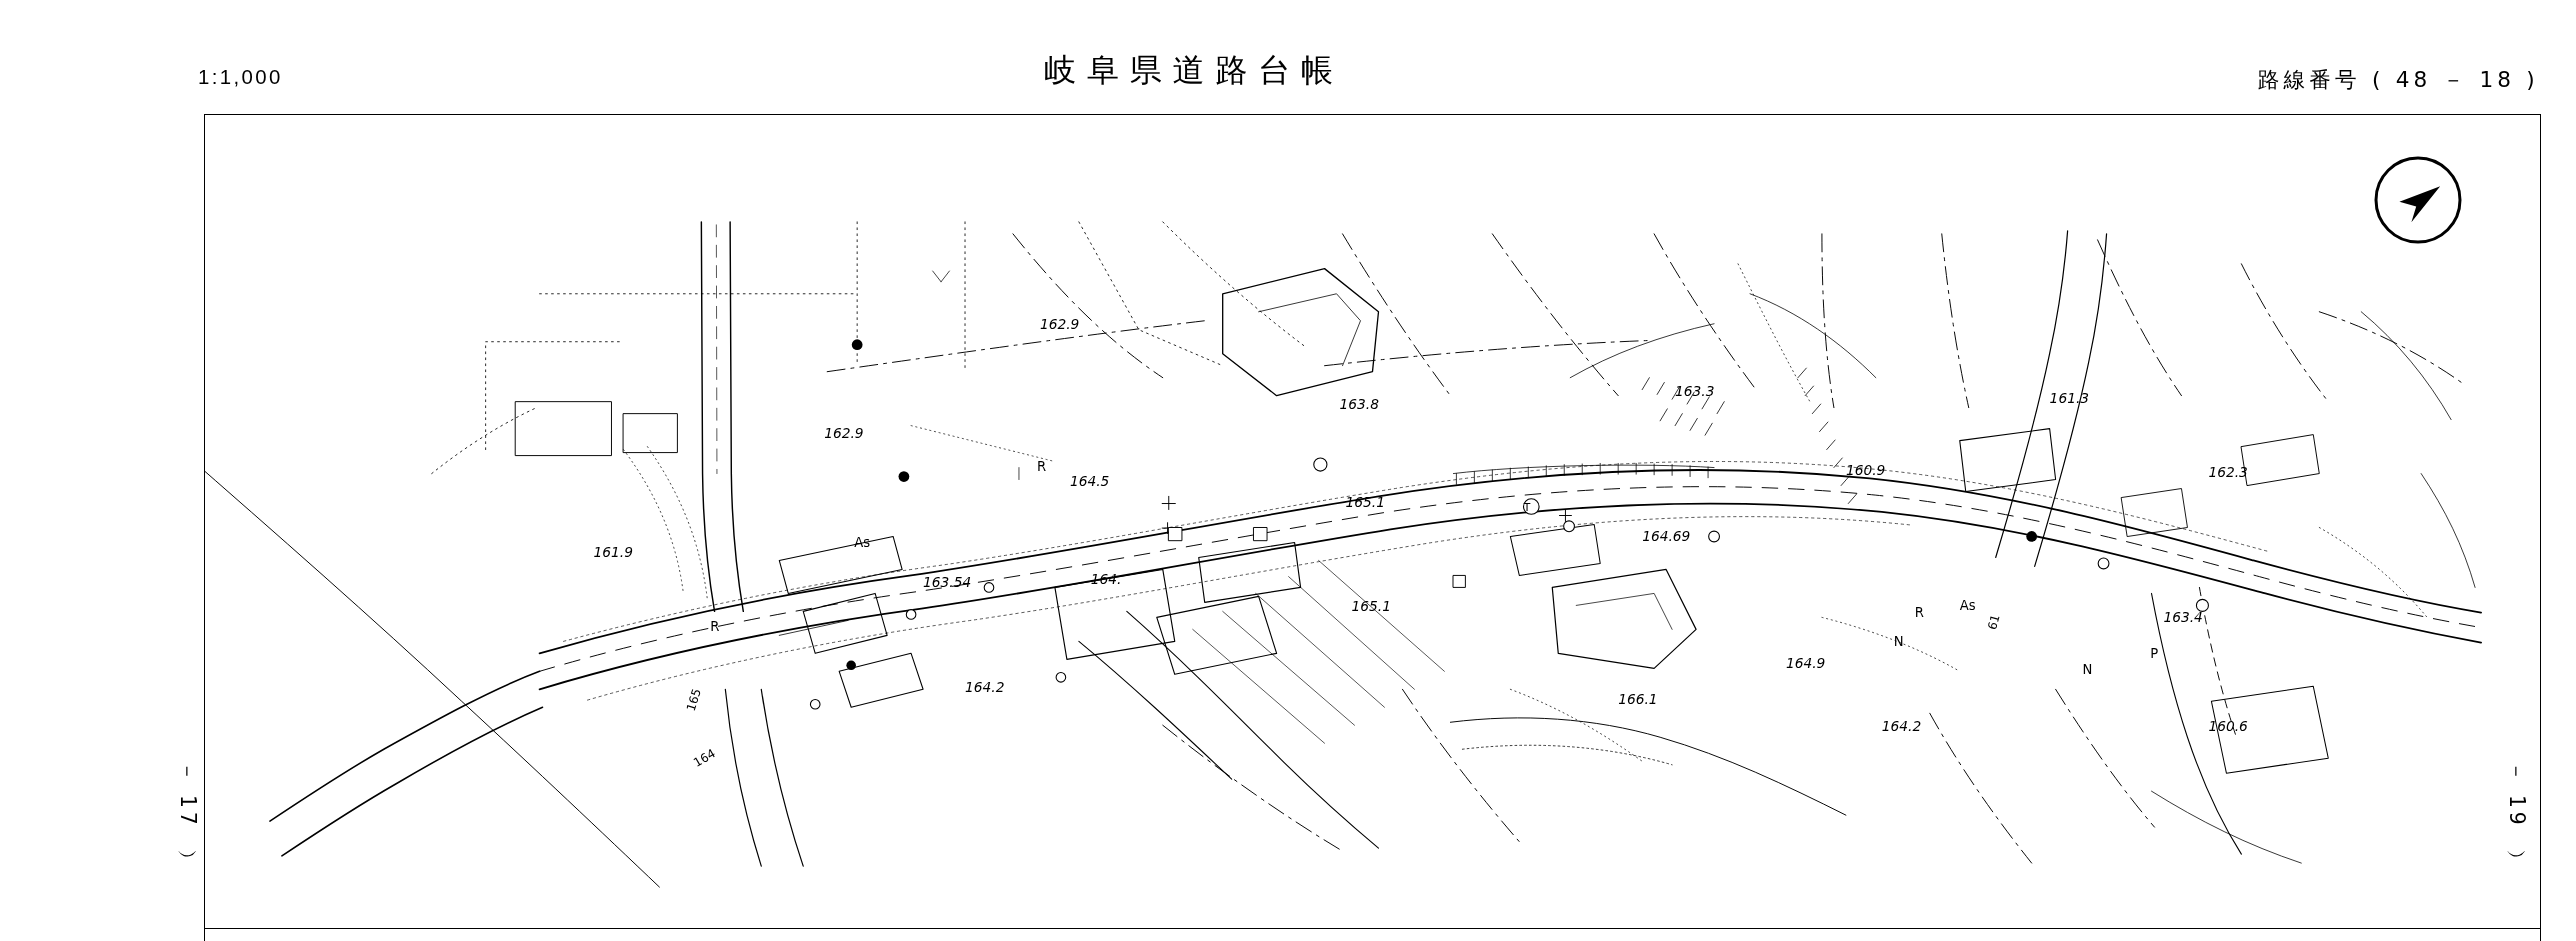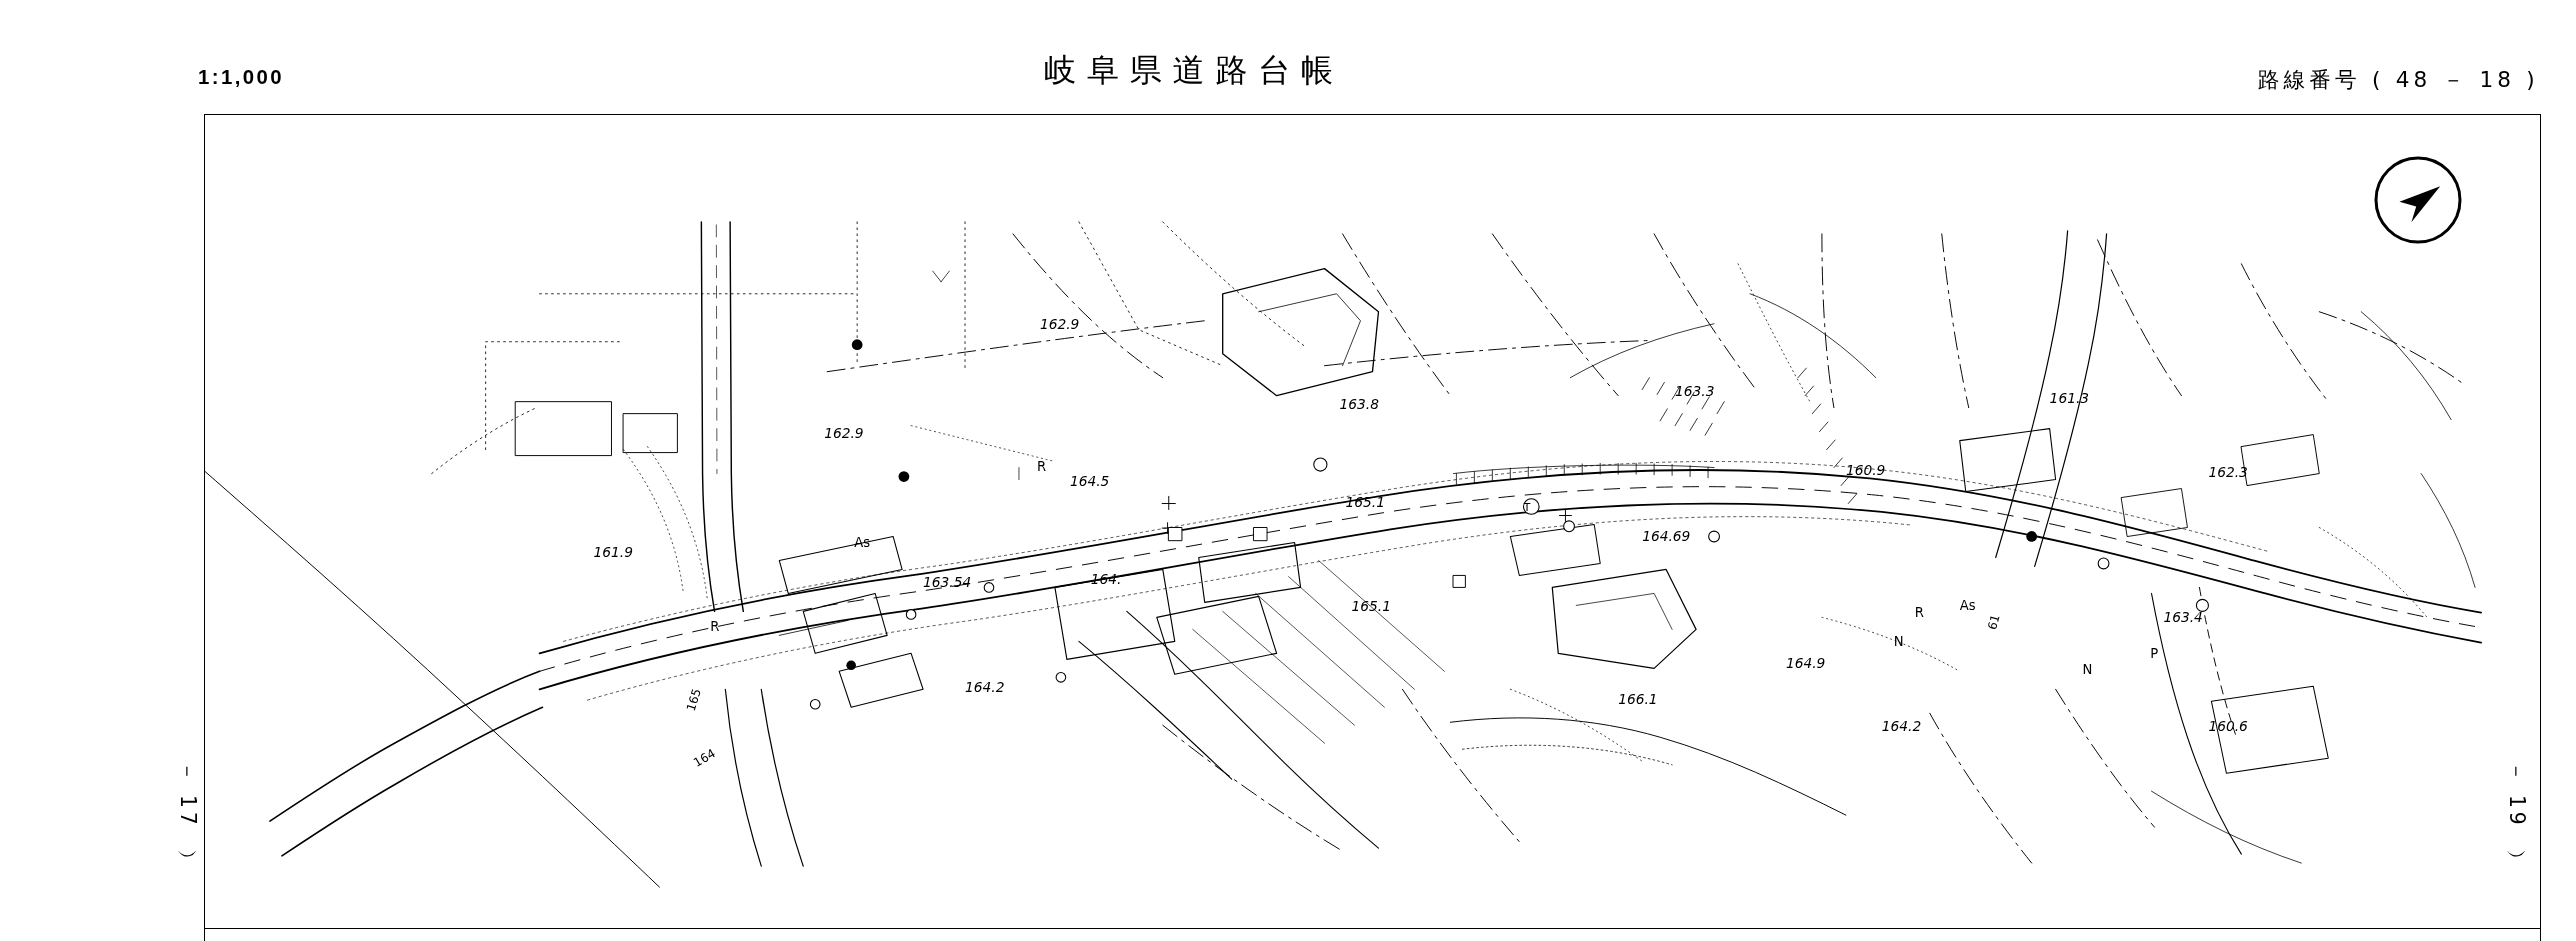--- a/index.html
+++ b/index.html
@@ -24,21 +24,20 @@
   }
 
   
   .scale-label {
     position: absolute;
     left: 198px;
     top: 66px;
     font-size: 20.4px;
     letter-spacing: 2.4px;
     white-space: nowrap;
-    font-weight: bold;
   }
   .sheet-title {
     position: absolute;
     left: 0;
     top: 49px;
     width: 2388px;
     text-align: center;
     font-size: 32px;
     letter-spacing: 10.8px;
     font-family: "DejaVu Sans", sans-serif;

